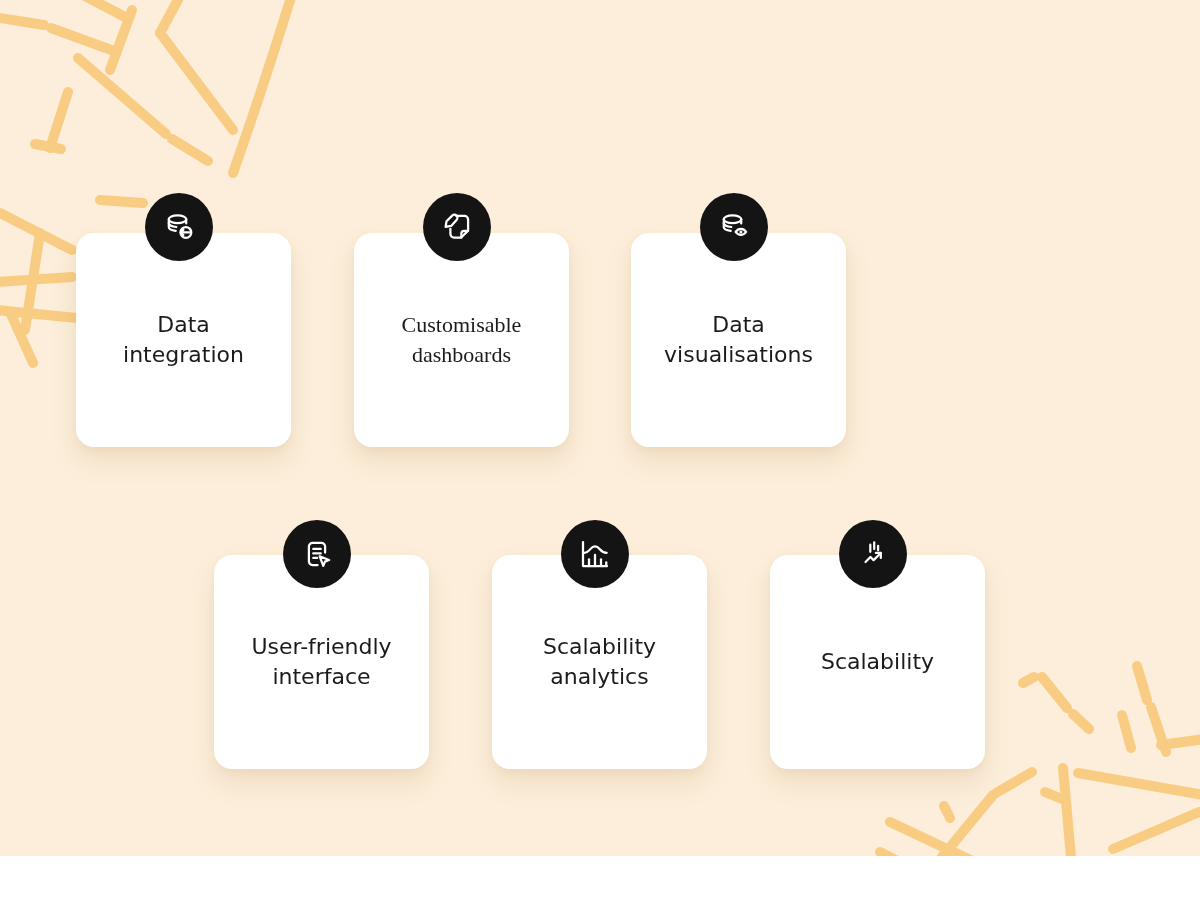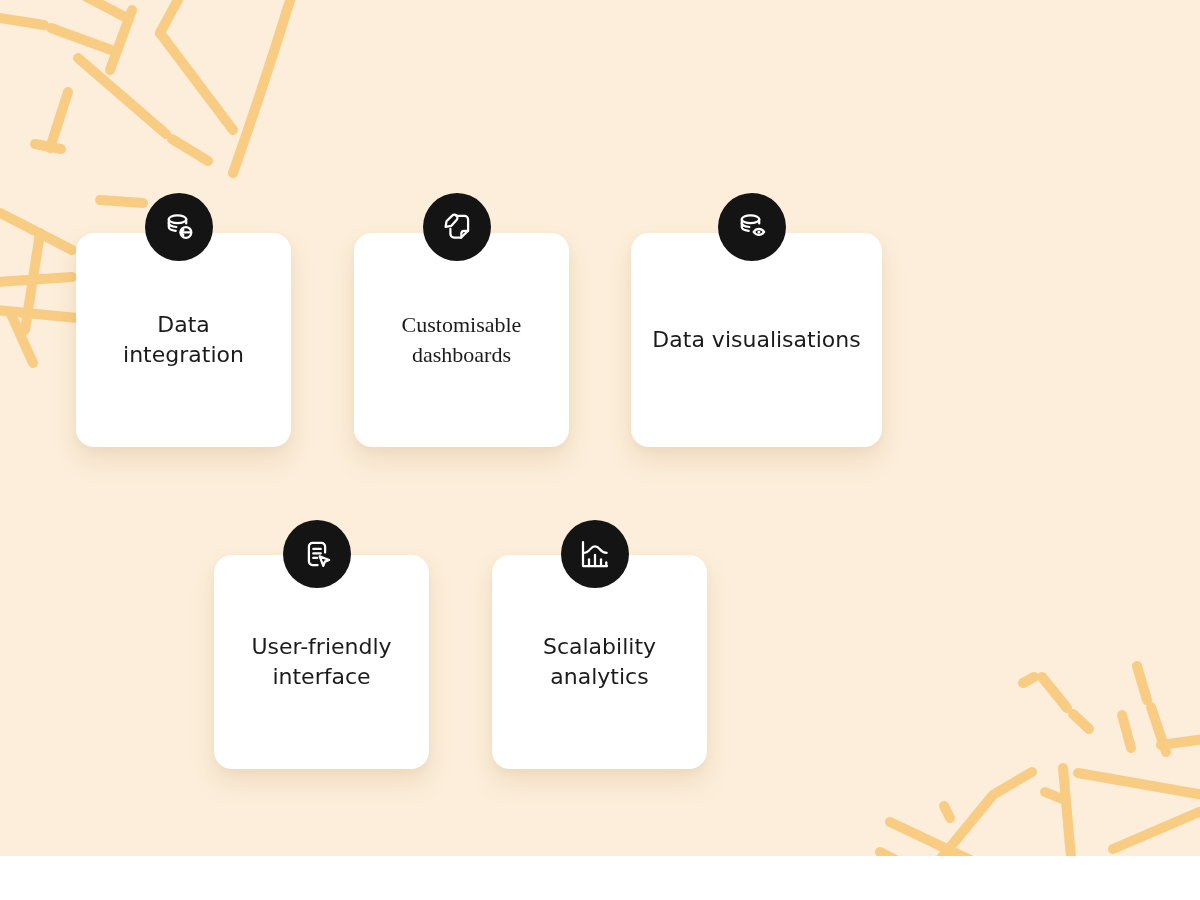--- a/index.html
+++ b/index.html
@@ -14,21 +14,21 @@
   .bg line,.bg path{stroke:#F9CC84;stroke-width:10;stroke-linecap:round;fill:none;}
   .card{
     position:absolute;
     width:215px;height:214px;
     background:#FFFFFF;
     border-radius:18px;
     box-shadow:0 14px 26px rgba(170,128,66,0.14),0 4px 8px rgba(170,128,66,0.07);
   }
   .c1{left:76px;top:233px;}
   .c2{left:354px;top:233px;font-family:Liberation Serif, serif;}
-  .c3{left:631px;top:233px;padding-left:36px;}
+  .c3{left:631px;top:233px;}
   .c4{left:909px;top:233px;}
   .c5{left:214px;top:555px;text-decoration:underline;}
   .c6{left:492px;top:555px;}
   .c7{left:770px;top:555px;}
   .badge{
     position:absolute;
     left:50%;margin-left:-39px;
     width:68px;height:68px;
     border-radius:50%;
     background:#141414;
@@ -153,14 +153,26 @@
         <path d="M8 15.5V20"></path>
         <path d="M12 12.5V20"></path>
         <path d="M16 15.5V20"></path>
         <path d="M19.5 17.5V20"></path>
         <path d="M4 11.3c5.3 0 4.4-4.4 8-4.4s2.9 4.2 7.8 4.3"></path>
       </svg>
     </div>
     <div class="label">Scalability analytics</div>
   </div>
 
+  <div class="card c7 row2">
+    <div class="badge">
+      <svg viewBox="0 0 24 24">
+        <path d="M10.2 10.5V5.8"></path>
+        <path d="M12.8 8.7V4.3"></path>
+        <path d="M15.4 9.5V6.5"></path>
+        <path d="M7 17.3l3.3-3.3 2.1 2.1 4.8-4.8"></path>
+        <path d="M13.9 11.3h3.3v3.3"></path>
+      </svg>
+    </div>
+    <div class="label">Scalability</div>
+  </div>
 
 </div>
 
 </body></html>

